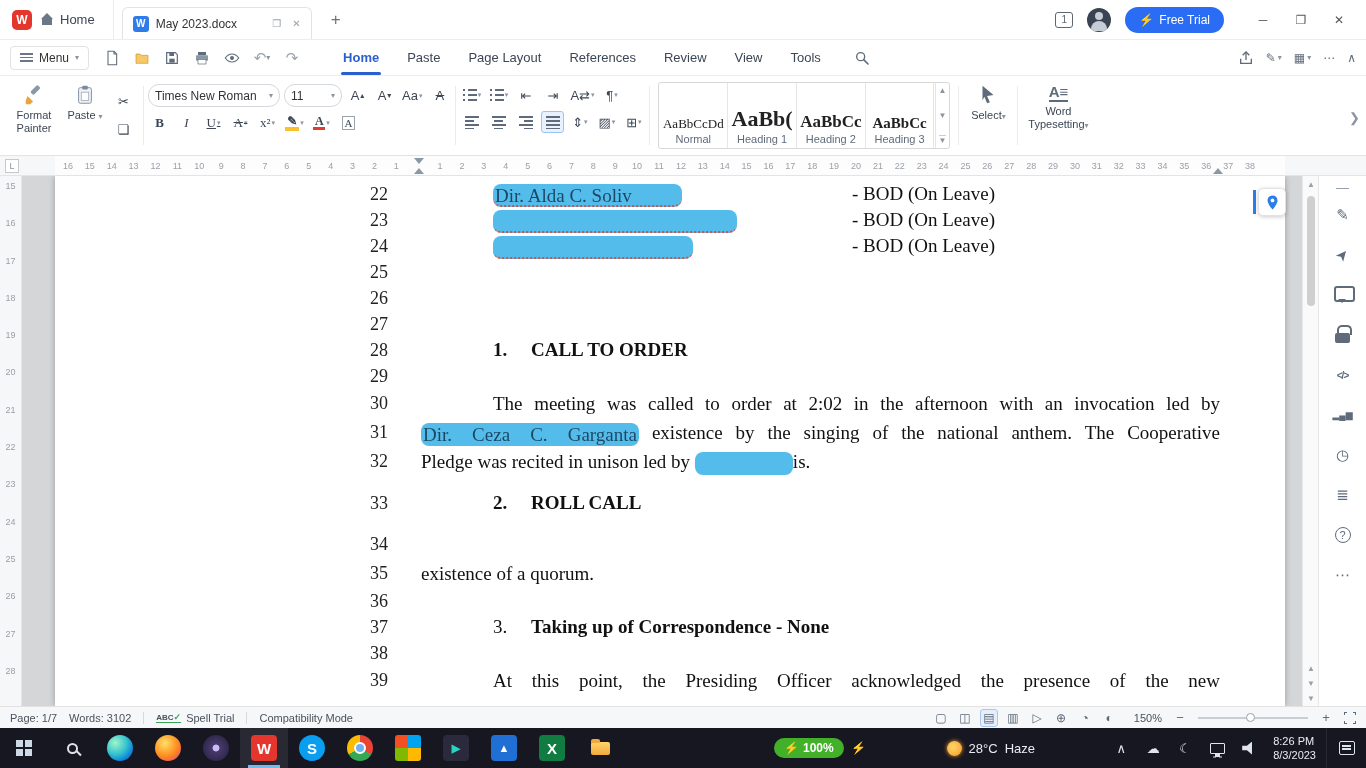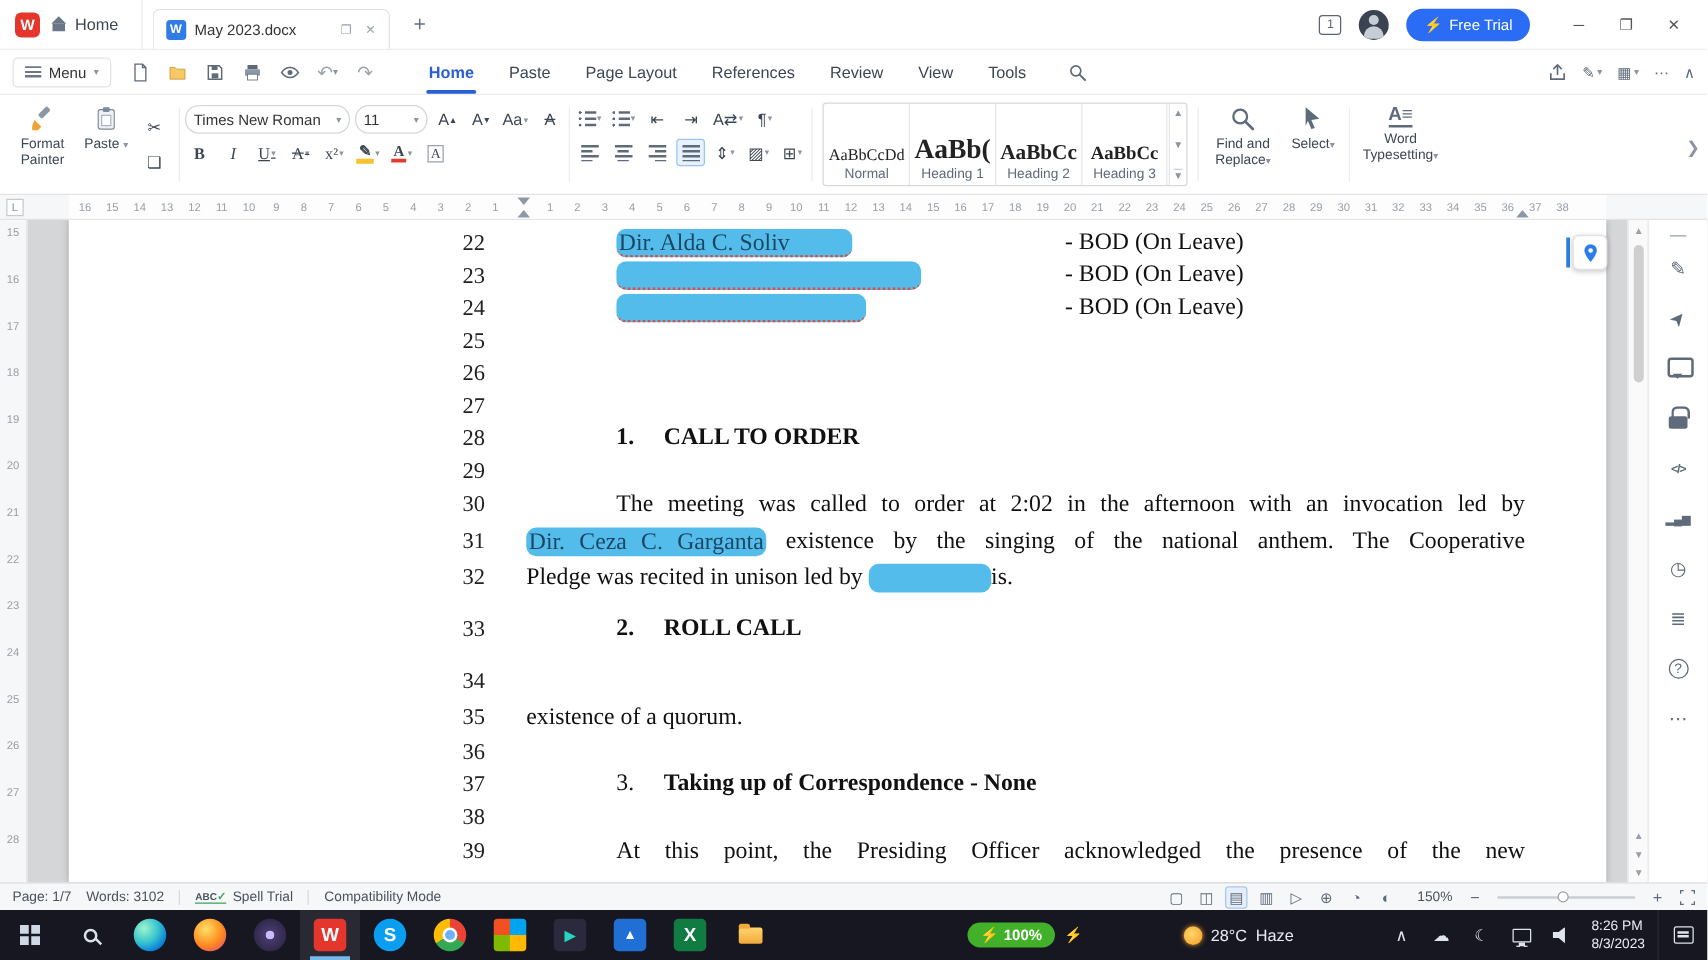--- a/index.html
+++ b/index.html
@@ -423,27 +423,20 @@
           </div>
         </div>
       <div class="gal-arrows">
         <span>▲</span>
         <span>▼</span>
         <span style="border-top:1px solid #ccc">▼</span>
       </div>
     </div>
     <div class="vdiv"></div>
 
-    <div class="bigbtn" style="width:62px">
-      <svg viewBox="0 0 24 24">
-          <circle cx="10" cy="10" r="6" fill="none" stroke="#5f6b7a" stroke-width="2"></circle>
-          <path d="M14.5 14.5L21 21" stroke="#5f6b7a" stroke-width="2.4" stroke-linecap="round"></path>
-        </svg>
-      <span class="biglabel"><span>Find and Replace</span><span class="caret">▾</span></span>
-    </div>
     <div class="bigbtn" style="width:50px">
       <svg viewBox="0 0 24 24">
           <path d="M6 2 L18 12 L11 13 L14 20 L11 21 L8 14 L6 18 Z" fill="#5f6b7a"></path>
         </svg>
       <span class="biglabel"><span>Select</span><span class="caret">▾</span></span>
     </div>
     <div class="vdiv"></div>
     <div class="bigbtn" style="width:72px">
       <span class="wt-ic">A≡</span>
       <span class="biglabel"><span>Word Typesetting</span><span class="caret">▾</span></span>
@@ -567,21 +560,21 @@
             <div class="dl t-empty">
               <span class="lnum">29</span>
               <div class="lbody"></div>
             </div>
             <div class="dl t-body-first">
               <span class="lnum">30</span>
               <div class="lbody"><span>The meeting was called to order at 2:02 in the afternoon with an invocation led by</span></div>
             </div>
             <div class="dl t-body">
               <span class="lnum">31</span>
-              <div class="lbody"><span class="hl" style="width: 192px;">Dir. Ceza C. Garganta</span><span> existence by the singing of the national anthem. The Cooperative</span></div>
+              <div class="lbody"><span class="hl" style="width: 218px;">Dir. Ceza C. Garganta</span><span> existence by the singing of the national anthem. The Cooperative</span></div>
             </div>
             <div class="dl t-body-last">
               <span class="lnum">32</span>
               <div class="lbody"><span>Pledge was recited in unison led by </span><span class="hl" style="width: 98px;">&nbsp;</span><span>is.</span></div>
             </div>
             <div class="dl t-heading gb">
               <span class="lnum">33</span>
               <div class="lbody"><span class="hnum2">2.</span><span class="htxt">ROLL CALL</span></div>
             </div>
             <div class="dl t-body-first gb">

